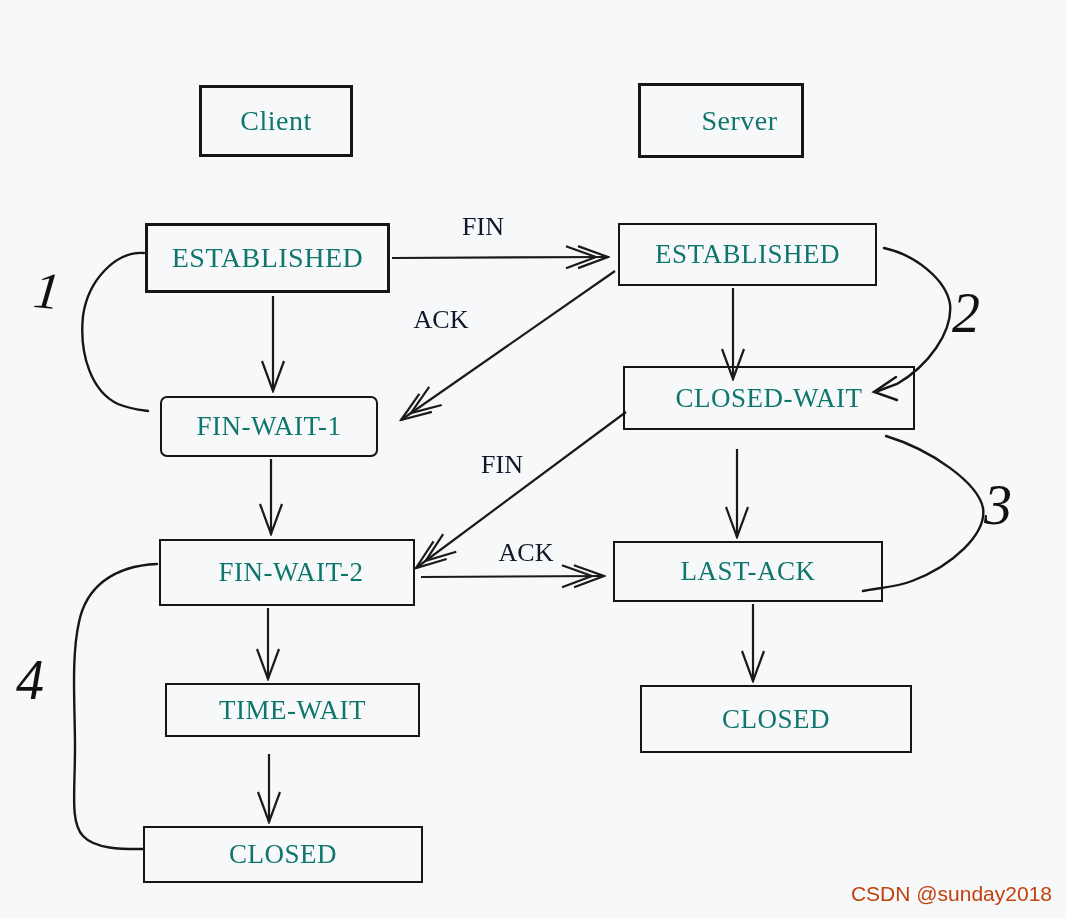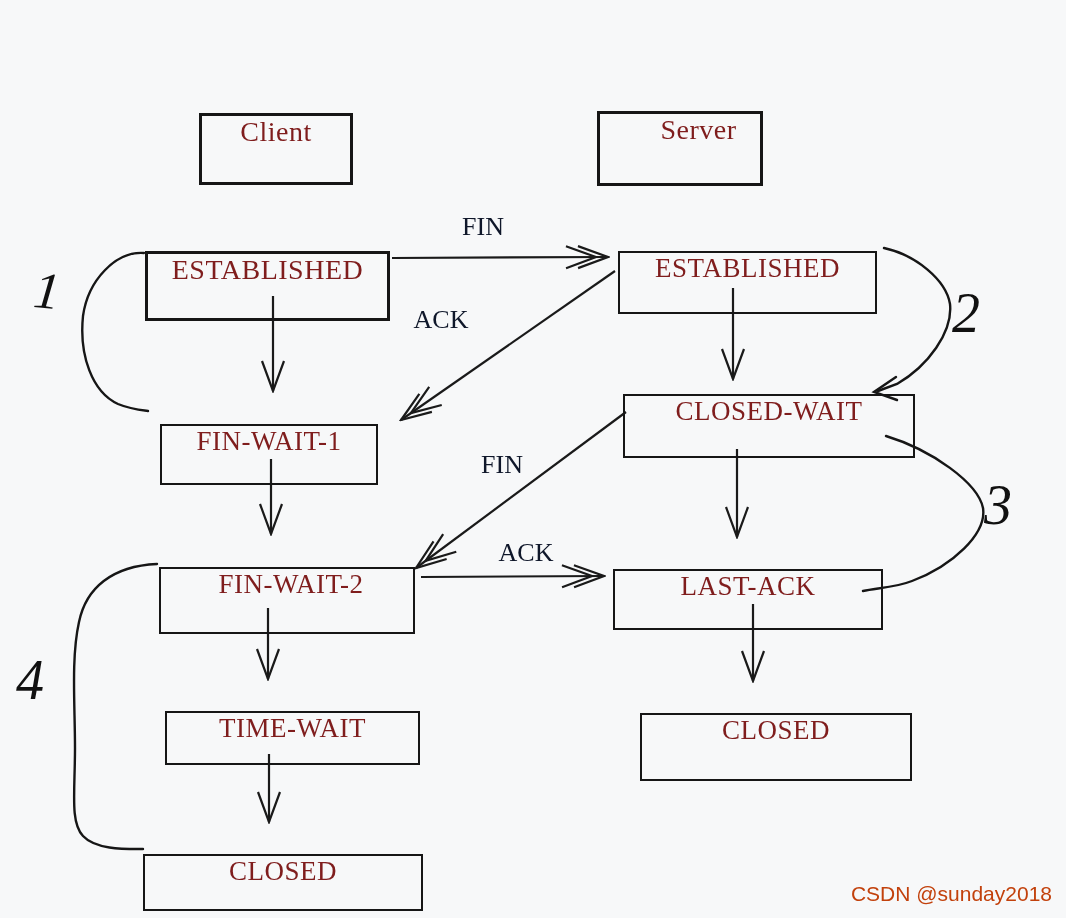--- a/index.html
+++ b/index.html
@@ -6,29 +6,28 @@
   #canvas{
     position:relative;
     width:1066px;height:918px;
     background:#f7f8f9;
     overflow:hidden;
     font-family:"Liberation Serif","DejaVu Serif",serif;
   }
   #wires{position:absolute;left:0;top:0;width:1066px;height:918px;}
   .box{
     position:absolute;
-    display:flex;justify-content:center;
+    display:flex;align-items:center;justify-content:center;
     border:2px solid #161616;
-    color:#7f1d1d;
+    color:#0f766e;
     font-size:27px;
     letter-spacing:0.5px;
     background:transparent;
     box-sizing:border-box;
     white-space:nowrap;
-    margin-top:28px;
   }
   .box.thick{border-width:3px;font-size:28px;}
   .msg-label{
     position:absolute;
     transform:translate(-50%,-50%);
     font-size:26px;
     color:#0f172a;
     white-space:nowrap;
   }
   .step-num{
@@ -82,28 +81,28 @@
 
     <text class="step-num" x="34" y="308" font-size="52" transform="rotate(6 44 290)">1</text>
     <text class="step-num" x="952" y="332" font-size="56">2</text>
     <text class="step-num" x="984" y="524" font-size="56">3</text>
     <text class="step-num" x="16" y="699" font-size="56">4</text>
   </svg>
 
   <div class="box thick" style="left:199px;top:85px;width:154px;height:72px;">
     <span>Client</span>
   </div>
-  <div class="box thick" style="left:597px;top:83px;width:166px;height:75px;padding-left:37px;">
+  <div class="box thick" style="left:638px;top:83px;width:166px;height:75px;padding-left:37px;">
     <span>Server</span>
   </div>
 
   <div class="box thick" style="left:145px;top:223px;width:245px;height:70px;">
     <span>ESTABLISHED</span>
   </div>
-  <div class="box" style="left:160px;top:396px;width:218px;height:61px;">
+  <div class="box" style="left:160px;top:396px;width:218px;height:61px;border-radius:7px;">
     <span>FIN-WAIT-1</span>
   </div>
   <div class="box" style="left:159px;top:539px;width:256px;height:67px;padding-left:8px;">
     <span>FIN-WAIT-2</span>
   </div>
   <div class="box" style="left:165px;top:683px;width:255px;height:54px;">
     <span>TIME-WAIT</span>
   </div>
   <div class="box" style="left:143px;top:826px;width:280px;height:57px;">
     <span>CLOSED</span>

